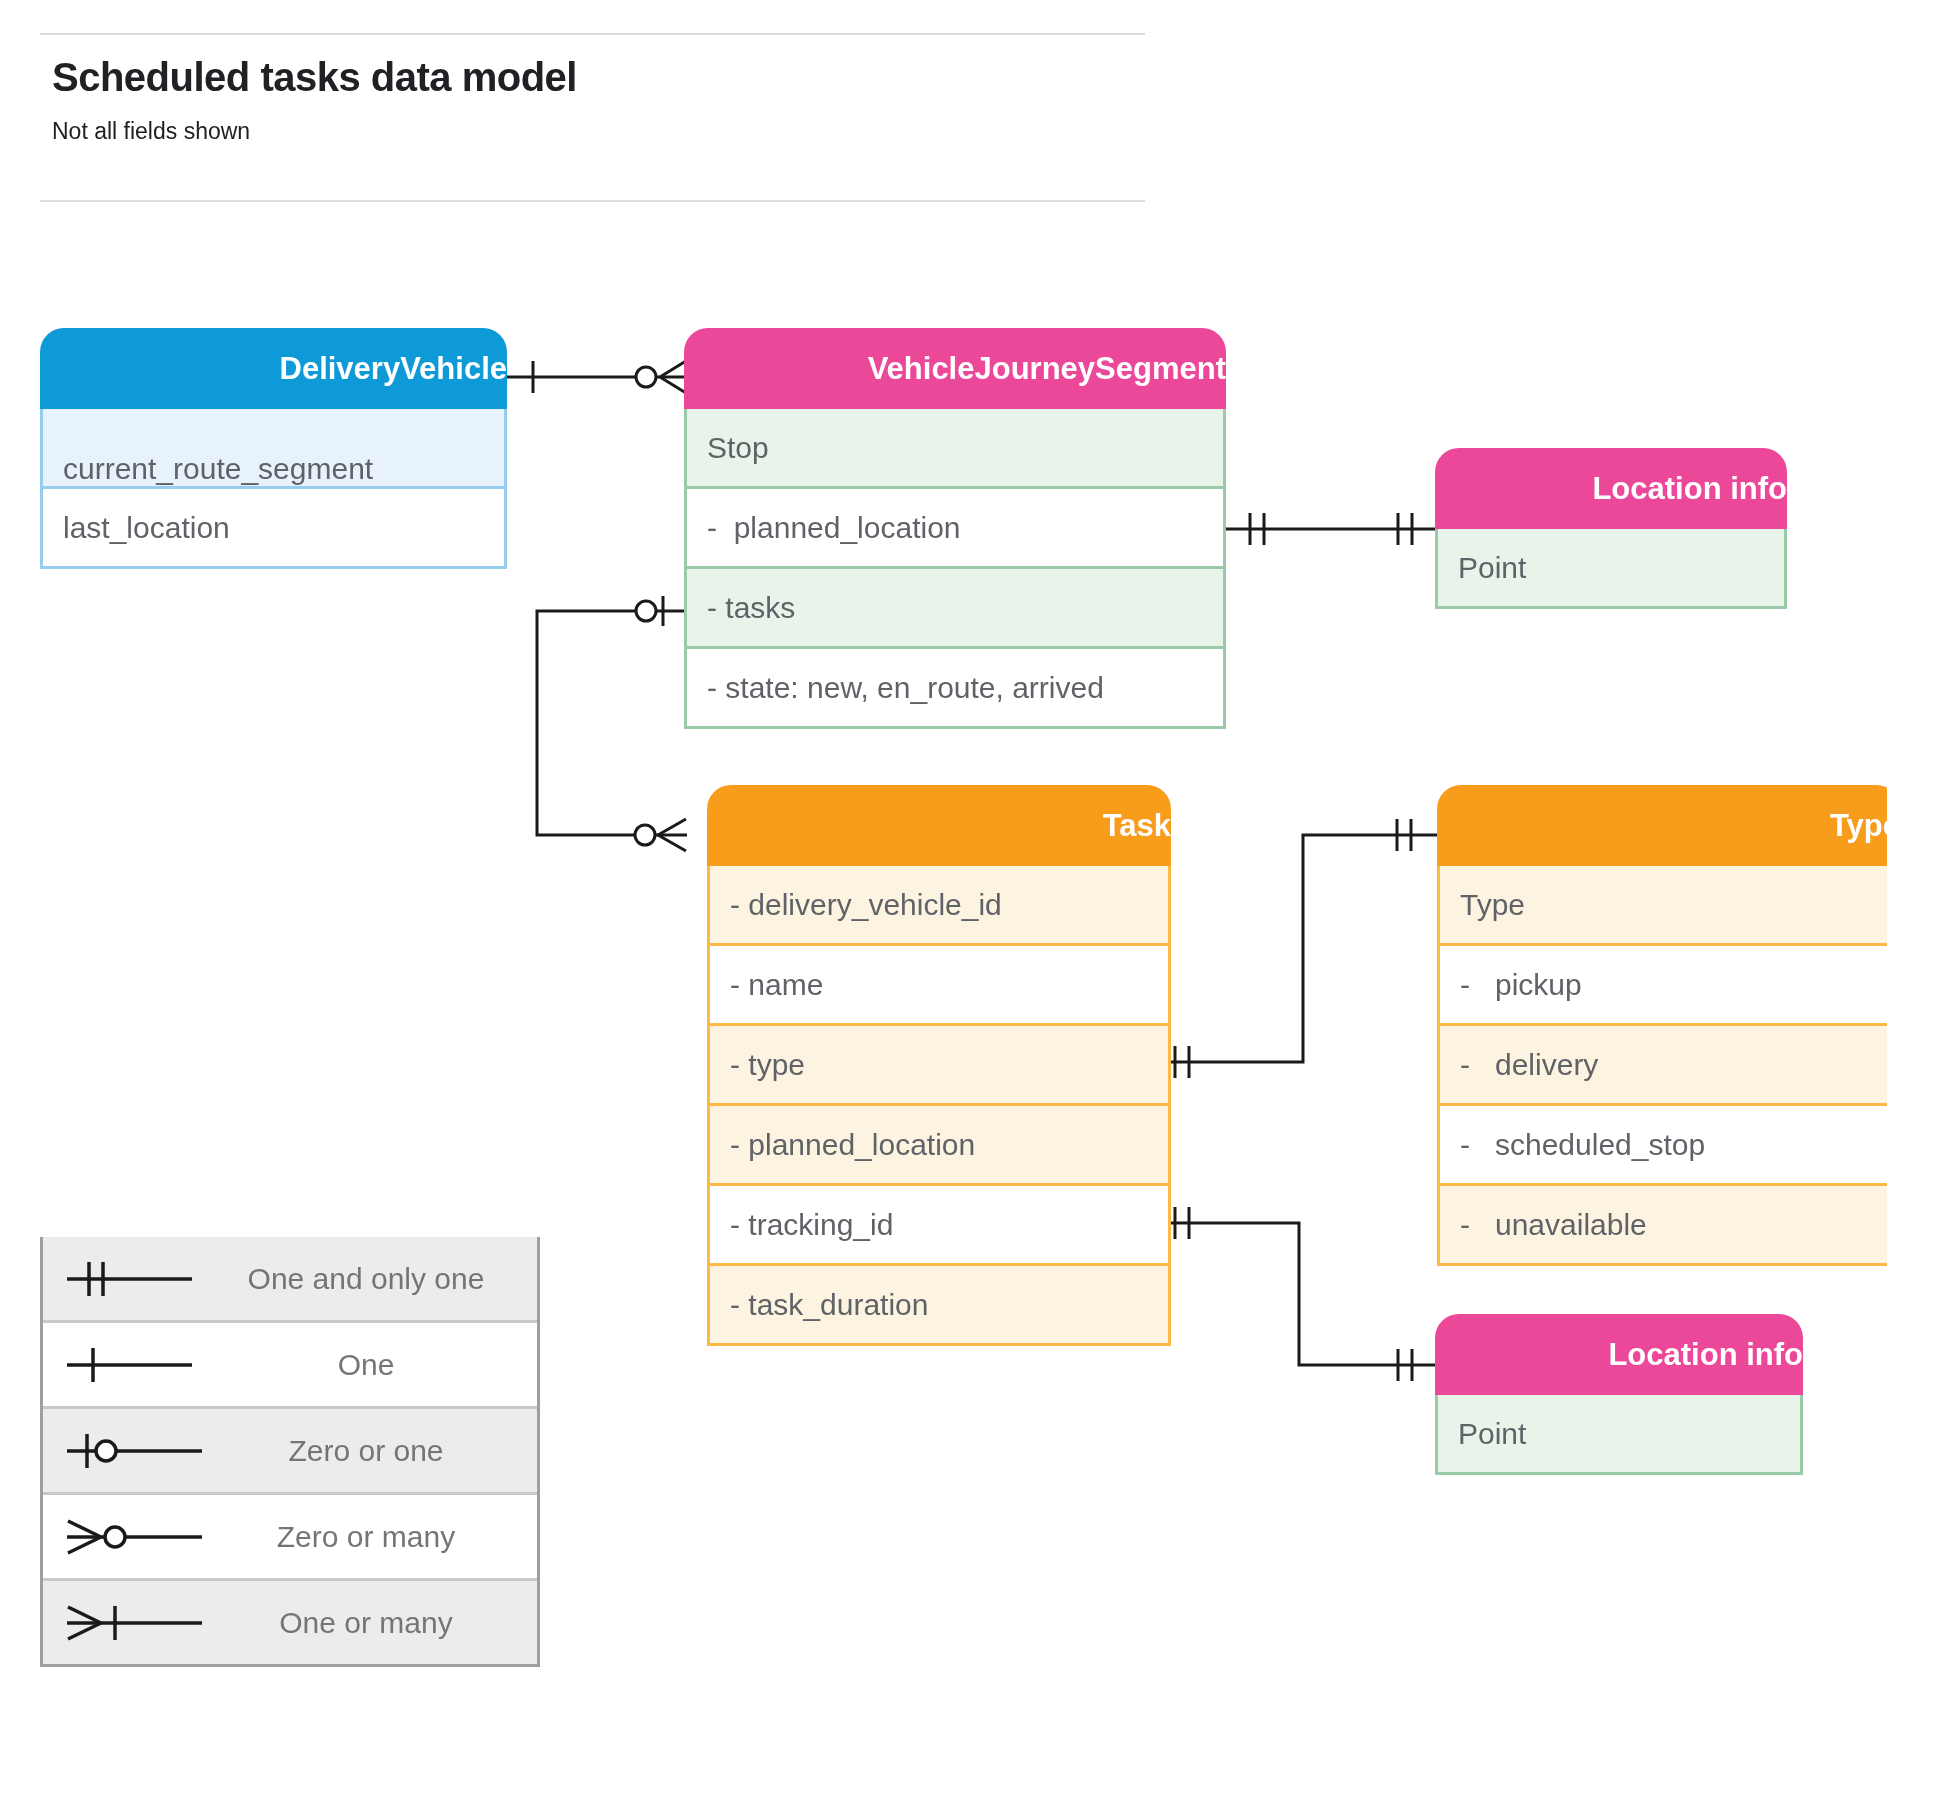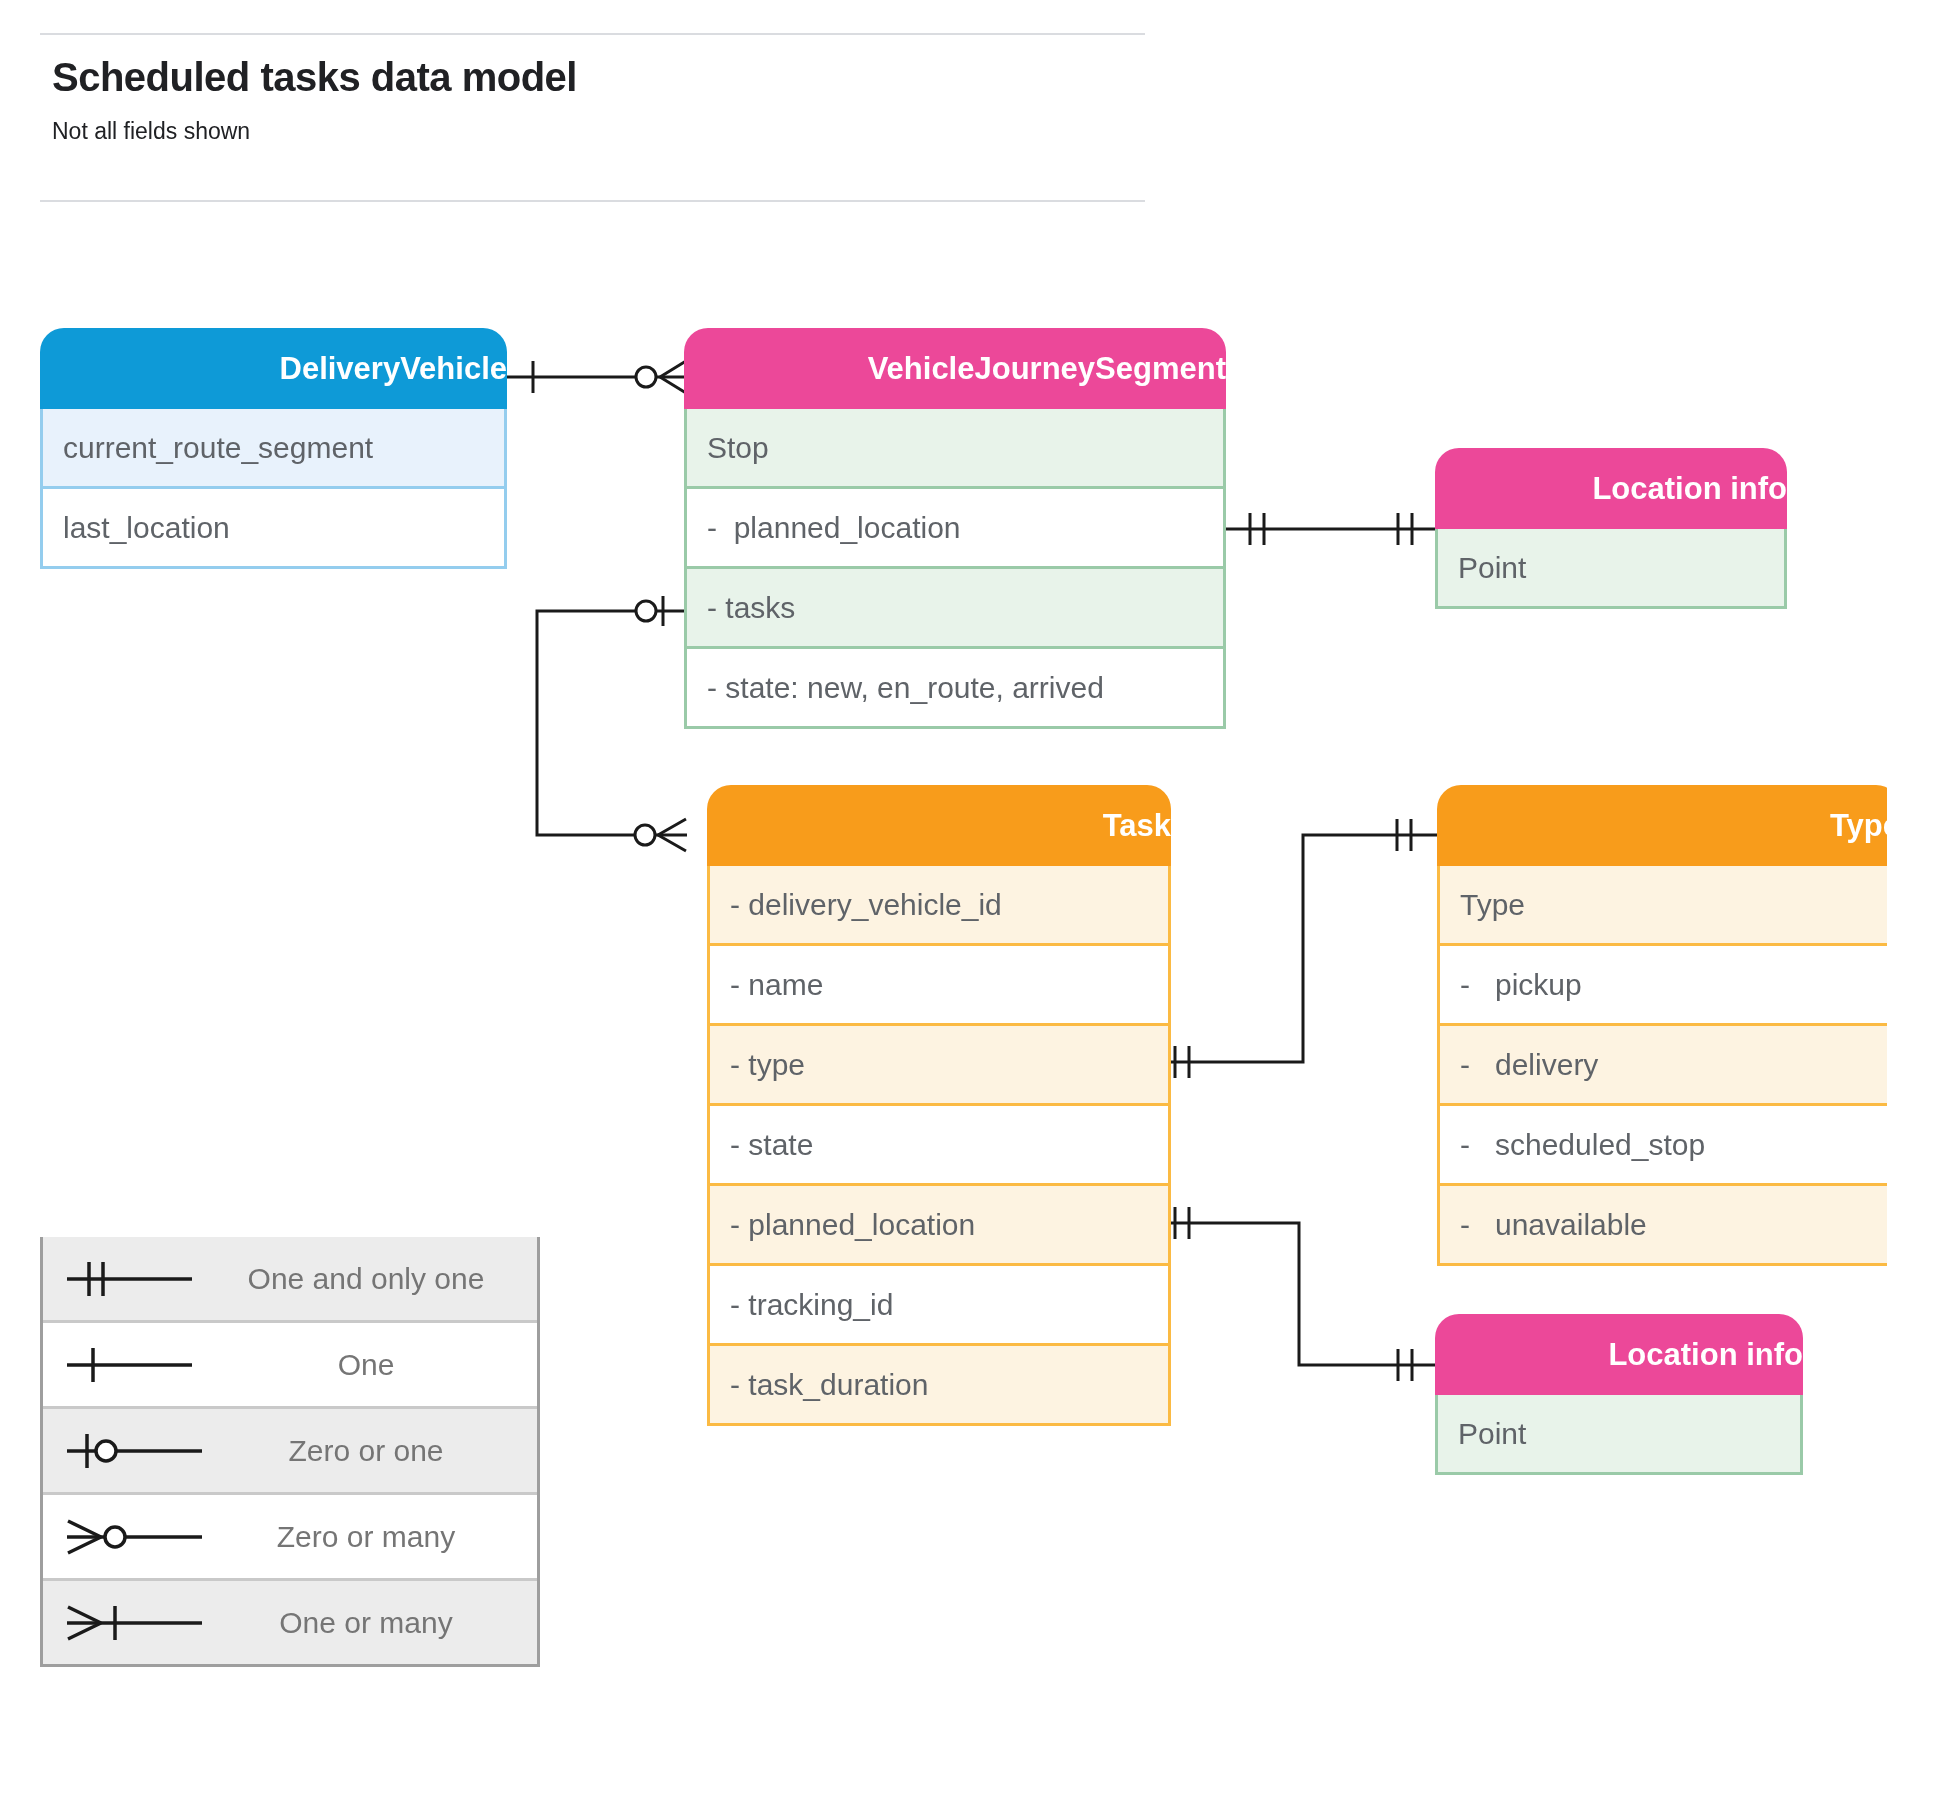--- a/index.html
+++ b/index.html
@@ -23,21 +23,21 @@
   .rows{border:3px solid;border-top:none;background:#ffffff;}
   .row{
     height:77px;display:flex;align-items:center;padding-left:20px;
     font-size:30px;color:#5f6368;white-space:pre;background:#ffffff;
   }
   .row + .row{border-top:3px solid;height:77px;}
   
   .theme-blue .hdr{background:#0e9ad7;}
   .theme-blue .rows{border-color:#94cdee;}
   .theme-blue .row + .row{border-color:#94cdee;}
-  .theme-blue .row.shaded{background:#e8f2fc;}
+  .theme-blue .row.shaded{background:#e8f2fc;align-items:flex-end;}
   .theme-green .hdr{background:#ec4899;padding-left:40px;}
   .theme-green .rows{border-color:#9acaa8;}
   .theme-green .row + .row{border-color:#9acaa8;}
   .theme-green .row.shaded{background:#e8f3ea;}
   .theme-orange .hdr{background:#f89c1b;}
   .theme-orange .rows{border-color:#fbba43;}
   .theme-orange .row + .row{border-color:#fbba43;}
   .theme-orange .row.shaded{background:#fdf3e1;}
   
   .legend .hdr{height:96px;background:#9e9e9e;font-size:31px;}
@@ -131,21 +131,20 @@
   </div>
 
   <div class="entity theme-orange" style="left:707px;top:785px;width:464px;">
     <div class="hdr">
       <span>Task</span>
     </div>
     <div class="rows">
         <div class="row shaded"><span>- delivery_vehicle_id</span></div>
         <div class="row"><span>- name</span></div>
         <div class="row shaded"><span>- type</span></div>
-        <div class="row"><span>- state</span></div>
         <div class="row shaded"><span>- planned_location</span></div>
         <div class="row"><span>- tracking_id</span></div>
         <div class="row shaded"><span>- task_duration</span></div>
       </div>
   </div>
 
   <div class="entity theme-orange" style="left:1437px;top:785px;width:463px;">
     <div class="hdr">
       <span>Type</span>
     </div>

